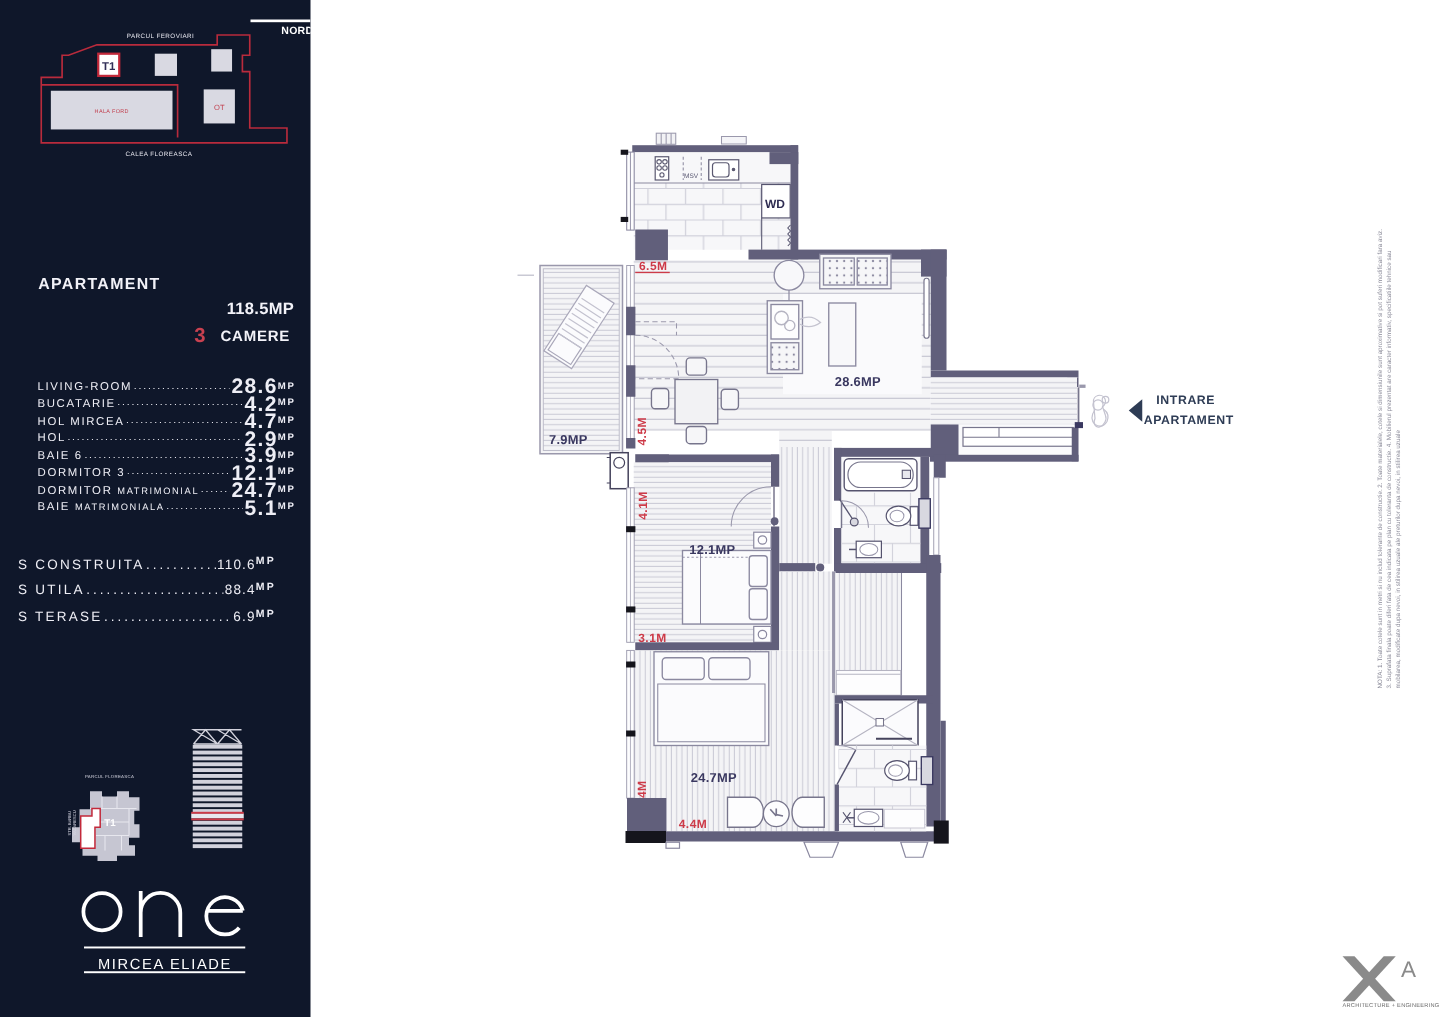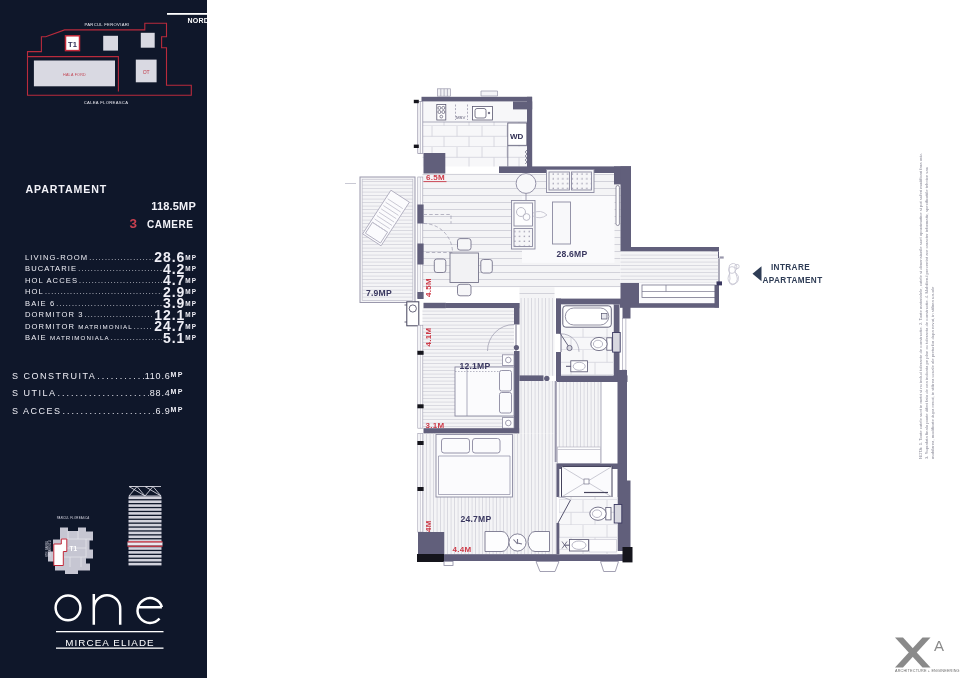--- a/index.html
+++ b/index.html
@@ -645,21 +645,21 @@
         <span class="val">28.6</span>
         <span class="mp">MP</span>
       </div>
 <div class="row" style="top:260.5px">
         <span>BUCATARIE</span>
         <span class="dots"> ...................................................</span>
         <span class="val">4.2</span>
         <span class="mp">MP</span>
       </div>
 <div class="row" style="top:272px">
-        <span>HOL ACCES</span>
+        <span>HOL MIRCEA</span>
         <span class="dots"> ...................................................</span>
         <span class="val">4.7</span>
         <span class="mp">MP</span>
       </div>
 <div class="row" style="top:283.5px">
         <span>HOL</span>
         <span class="dots">....................................................</span>
         <span class="val">2.9</span>
         <span class="mp">MP</span>
       </div>
@@ -694,19 +694,19 @@
         <span class="val">110.6</span>
         <span class="mp">MP</span>
       </div>
 <div class="srow" style="top:388px">
         <span>S UTILA</span>
         <span class="dots"> ..................................</span>
         <span class="val">88.4</span>
         <span class="mp">MP</span>
       </div>
 <div class="srow" style="top:405.5px">
-        <span>S ACCES</span>
+        <span>S TERASE</span>
         <span class="dots"> ...............................</span>
         <span class="val">6.9</span>
         <span class="mp">MP</span>
       </div>
 </div>
 </div>
 
 </body></html>

